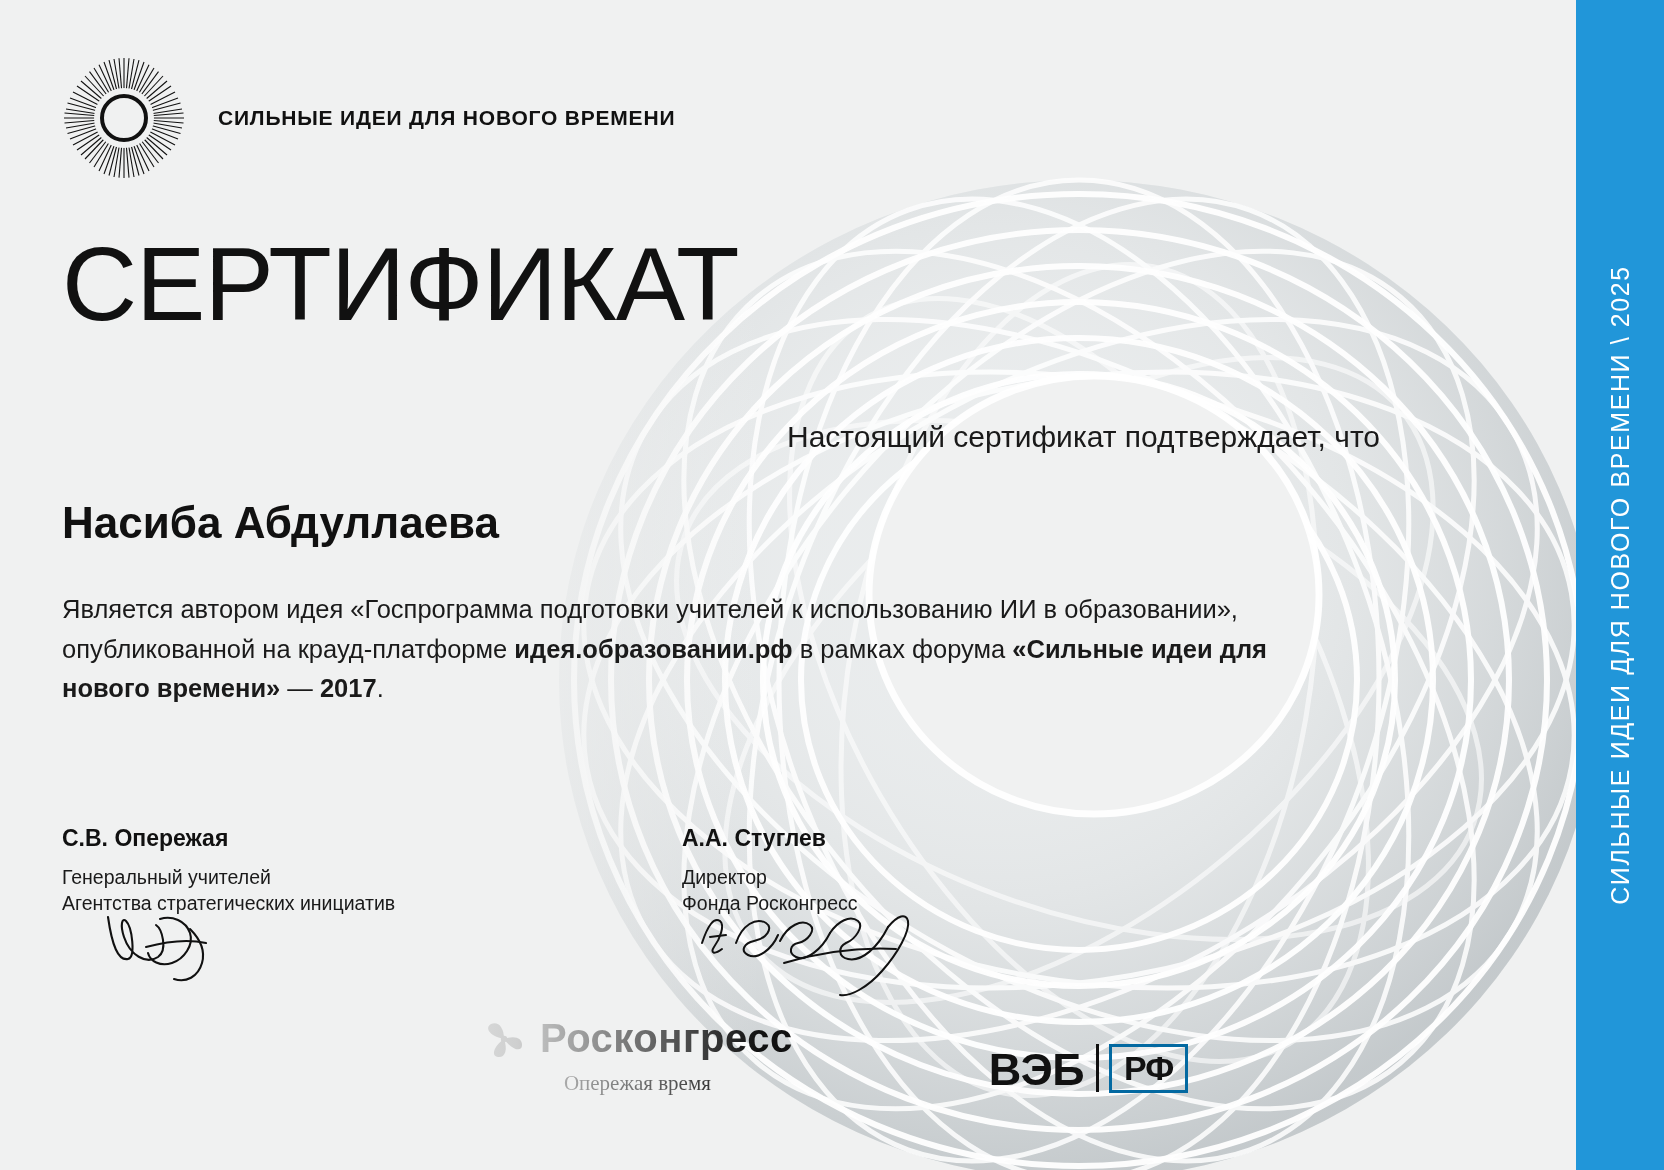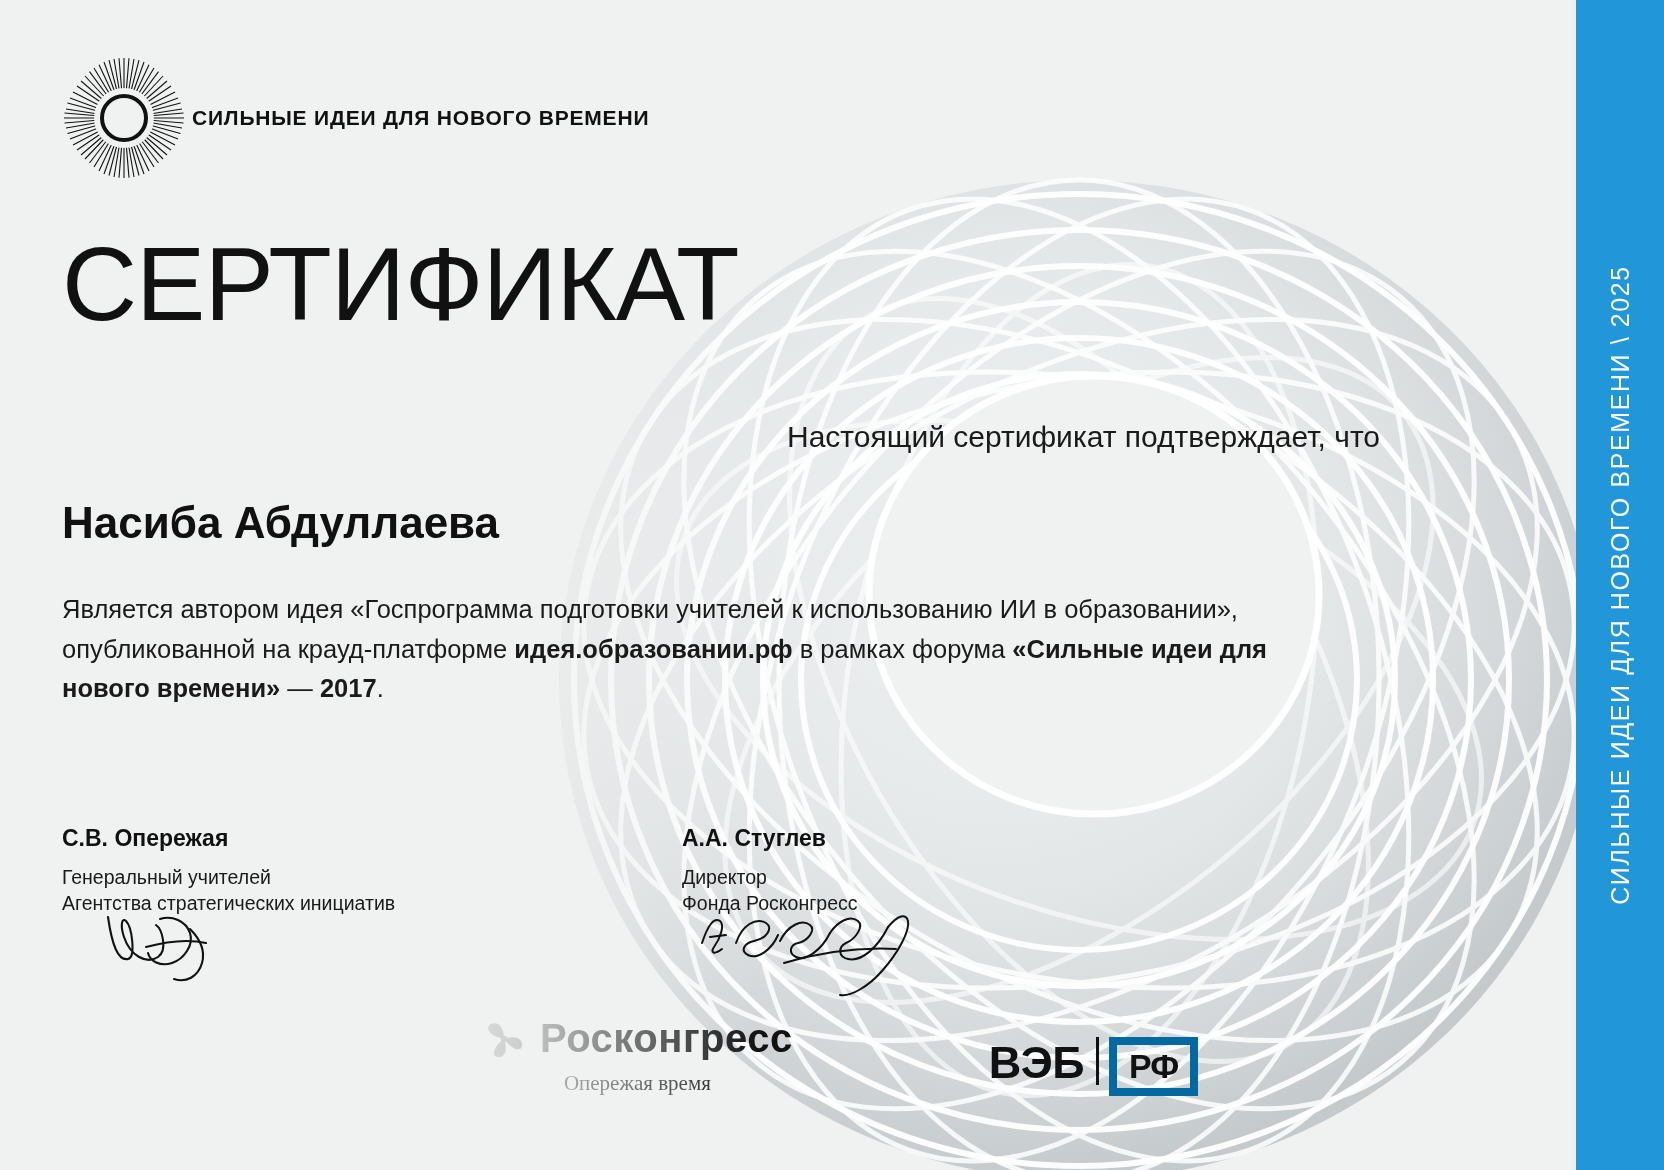--- a/index.html
+++ b/index.html
@@ -70,21 +70,21 @@
     z-index: 3;
     padding: 56px 0 0 62px;
     width: 1380px;
     box-sizing: border-box;
   }
 
   
   .logo-row {
     display: flex;
     align-items: center;
-    gap: 6px;
+    gap: 32px;
     margin-bottom: 52px;
   }
   .logo-mark {
     width: 124px;
     height: 124px;
     flex: none;
   }
   .logo-text {
     font-size: 21px;
     font-weight: 700;
@@ -192,21 +192,21 @@
     letter-spacing: -0.5px;
     color: #111;
   }
   .veb-sep {
     width: 3px;
     height: 48px;
     background: #111;
     margin: 0 10px 0 12px;
   }
   .veb-box {
-    border: 8px solid #0369a1;
+    border: 3px solid #0369a1;
     padding: 4px 12px 5px 12px;
     font-size: 34px;
     font-weight: 700;
     letter-spacing: -1px;
     color: #111;
     line-height: 1;
   }
 </style>
 </head>
 <body>

